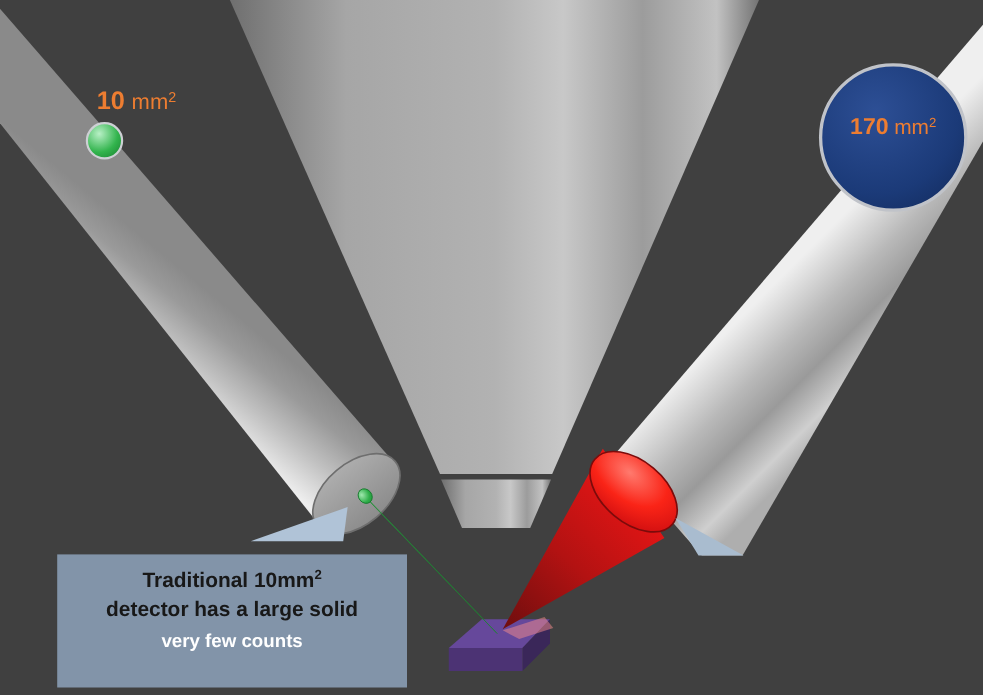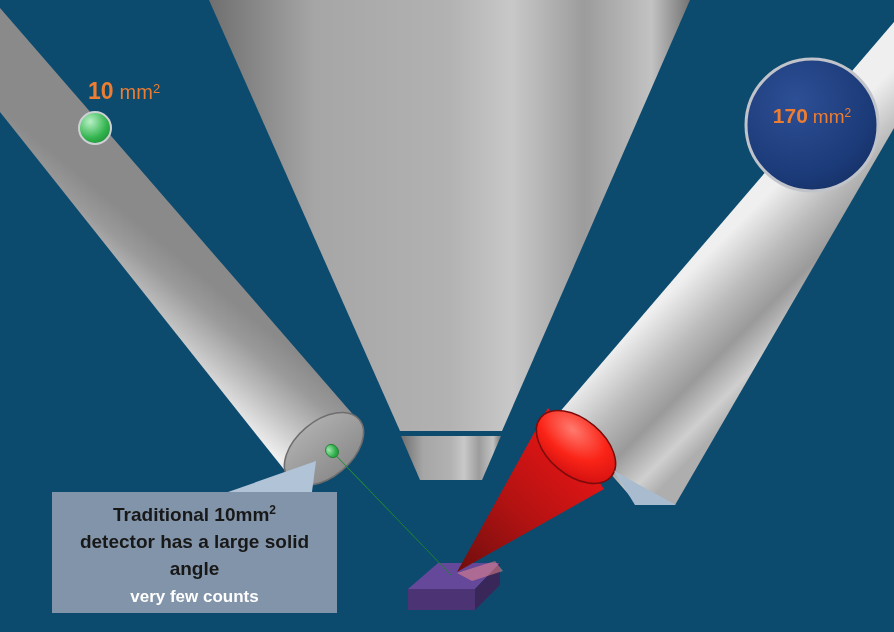--- a/index.html
+++ b/index.html
@@ -1,17 +1,17 @@
 <!DOCTYPE html>
 <html><head>
 <meta charset="utf-8">
 <style>
   html,body{margin:0;padding:0;background:#000;}
   .stage{
-    position:relative;width:894px;height:632px;overflow:hidden;background:#0c4a6e;
+    position:relative;width:894px;height:632px;overflow:hidden;background:#404040;
     font-family:"Liberation Sans",sans-serif;
   }
   .stage svg{position:absolute;left:0;top:0;}
 
   
   .badge-label{position:absolute;color:#ed7d31;white-space:nowrap;}
   .badge-label .b-val{font-weight:700;font-size:23px;}
   .badge-label .b-unit{font-size:20px;margin-left:6px;font-weight:400;}
   .badge-label sup{font-size:13px;font-weight:400;}
   .badge-label.large-lbl{left:744px;top:104px;width:136px;text-align:center;}
@@ -19,21 +19,21 @@
   .badge-label.large-lbl .b-unit{font-size:19px;margin-left:5px;}
   .badge-label.large-lbl sup{font-size:12px;}
   .badge-label.small-lbl{left:88px;top:78px;}
 
   
   .callout{
     position:absolute;background:#8294a9;color:#181818;
     text-align:center;font-weight:700;font-size:19px;line-height:27px;
   }
   .callout .cal-sup{font-size:12px;font-weight:700;}
-  .callout-left{left:52px;top:492px;width:285px;height:121px;padding-top:5px;box-sizing:border-box;}
+  .callout-left{left:52px;top:504px;width:318px;height:121px;padding-top:5px;box-sizing:border-box;}
   .callout-right{left:597px;top:505px;width:293px;height:127px;padding-top:4px;box-sizing:border-box;}
   .emph-white{color:#ffffff;font-size:17px;line-height:29px;}
   .emph-red{color:#ff0000;font-size:24px;line-height:32px;}
   .brand{font-size:22px;font-weight:500;letter-spacing:5px;}
   .brand-rest{font-size:19px;font-weight:700;letter-spacing:0;}
 </style>
 </head>
 <body>
 
 <div class="stage">
@@ -131,18 +131,17 @@
     <span class="b-val">10</span><span class="b-unit">mm</span><sup>2</sup>
   </div>
 
   <div class="badge-label large-lbl">
     <span class="b-val">170</span><span class="b-unit">mm</span><sup>2</sup>
   </div>
 
   <div class="callout callout-left">
     <div><span>Traditional 10mm</span><sup class="cal-sup">2</sup></div>
     <div>detector has a large solid</div>
-    <div>angle</div>
     <div class="emph-white">very few counts</div>
   </div>
 
 
 </div>
 
 </body></html>

